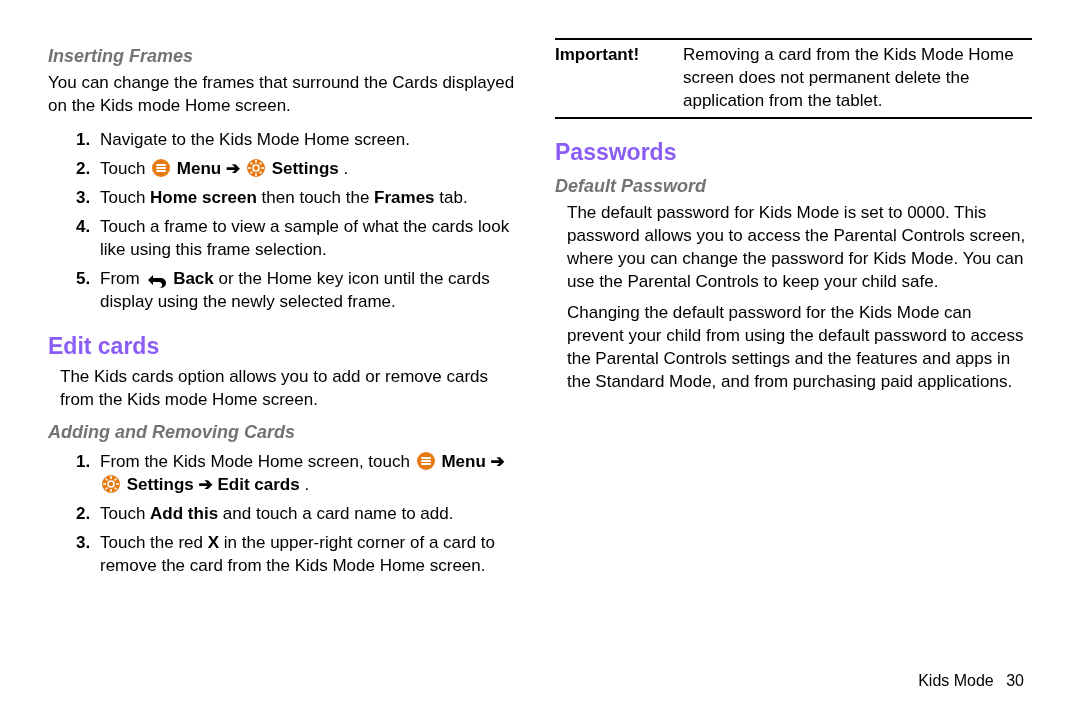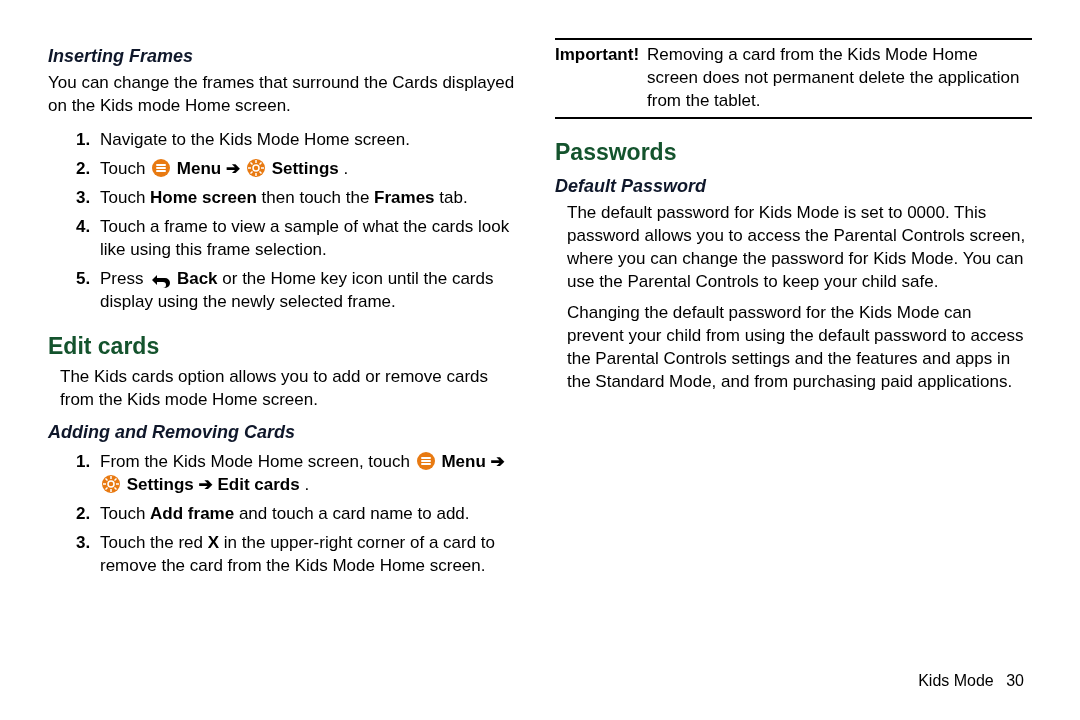--- a/index.html
+++ b/index.html
@@ -17,28 +17,28 @@
     display: flex;
     padding: 38px 48px 24px 48px;
     gap: 30px;
     height: 640px;
   }
   .col {
     flex: 1;
     min-width: 0;
   }
   .subhead {
-    color: #0f172a;
+    color: #737373;
     font-weight: bold;
     font-style: italic;
     font-size: 18px;
     margin: 6px 0 4px 0;
   }
   .heading {
-    color: #14532d;
+    color: #8b5cf6;
     font-weight: bold;
     font-size: 23px;
     margin: 14px 0 4px 0;
   }
   p {
     margin: 4px 0 8px 0;
   }
   .indent1 {
     margin-left: 12px;
   }
@@ -69,20 +69,21 @@
     margin: 0 1px;
   }
   .important-box {
     border-top: 2px solid #000;
     border-bottom: 2px solid #000;
     padding: 4px 0 4px 0;
     margin-bottom: 18px;
   }
   .important-box .row {
     display: flex;
+    gap: 36px;
   }
   .important-box .label {
     font-weight: bold;
     min-width: 92px;
     flex-shrink: 0;
   }
   .footer {
     position: absolute;
     bottom: 28px;
     right: 56px;
@@ -142,21 +143,21 @@
         <span> then touch the </span>
         <span class="bold">Frames</span>
         <span> tab.</span>
       </li>
       <li>
         <span class="num">4.</span>
         <span>Touch a frame to view a sample of what the cards look like using this frame selection.</span>
       </li>
       <li>
         <span class="num">5.</span>
-        <span>Press </span>
+        <span>From </span>
         <svg class="icon" width="22" height="16" viewBox="0 0 22 16">
             <path d="M3 8 L8 3 L8 6 L16 6 A5 5 0 0 1 16 16 L14 16 A3 3 0 0 0 14 10 L8 10 L8 13 Z" fill="#000"></path>
           </svg>
         <span class="bold">Back</span>
         <span> or the Home key icon until the cards display using the newly selected frame.</span>
       </li>
     </ol>
 
     <div class="heading">Edit cards</div>
     <p class="indent1">The Kids cards option allows you to add or remove cards from the Kids mode Home screen.</p>
@@ -189,21 +190,21 @@
             </g>
           </svg>
         <span class="bold">Settings</span>
         <span class="arrow"> ➔ </span>
         <span class="bold">Edit cards</span>
         <span>.</span>
       </li>
       <li>
         <span class="num">2.</span>
         <span>Touch </span>
-        <span class="bold">Add frame</span>
+        <span class="bold">Add this</span>
         <span> and touch a card name to add.</span>
       </li>
       <li>
         <span class="num">3.</span>
         <span>Touch the red </span>
         <span class="bold">X</span>
         <span> in the upper-right corner of a card to remove the card from the Kids Mode Home screen.</span>
       </li>
     </ol>
   </div>

